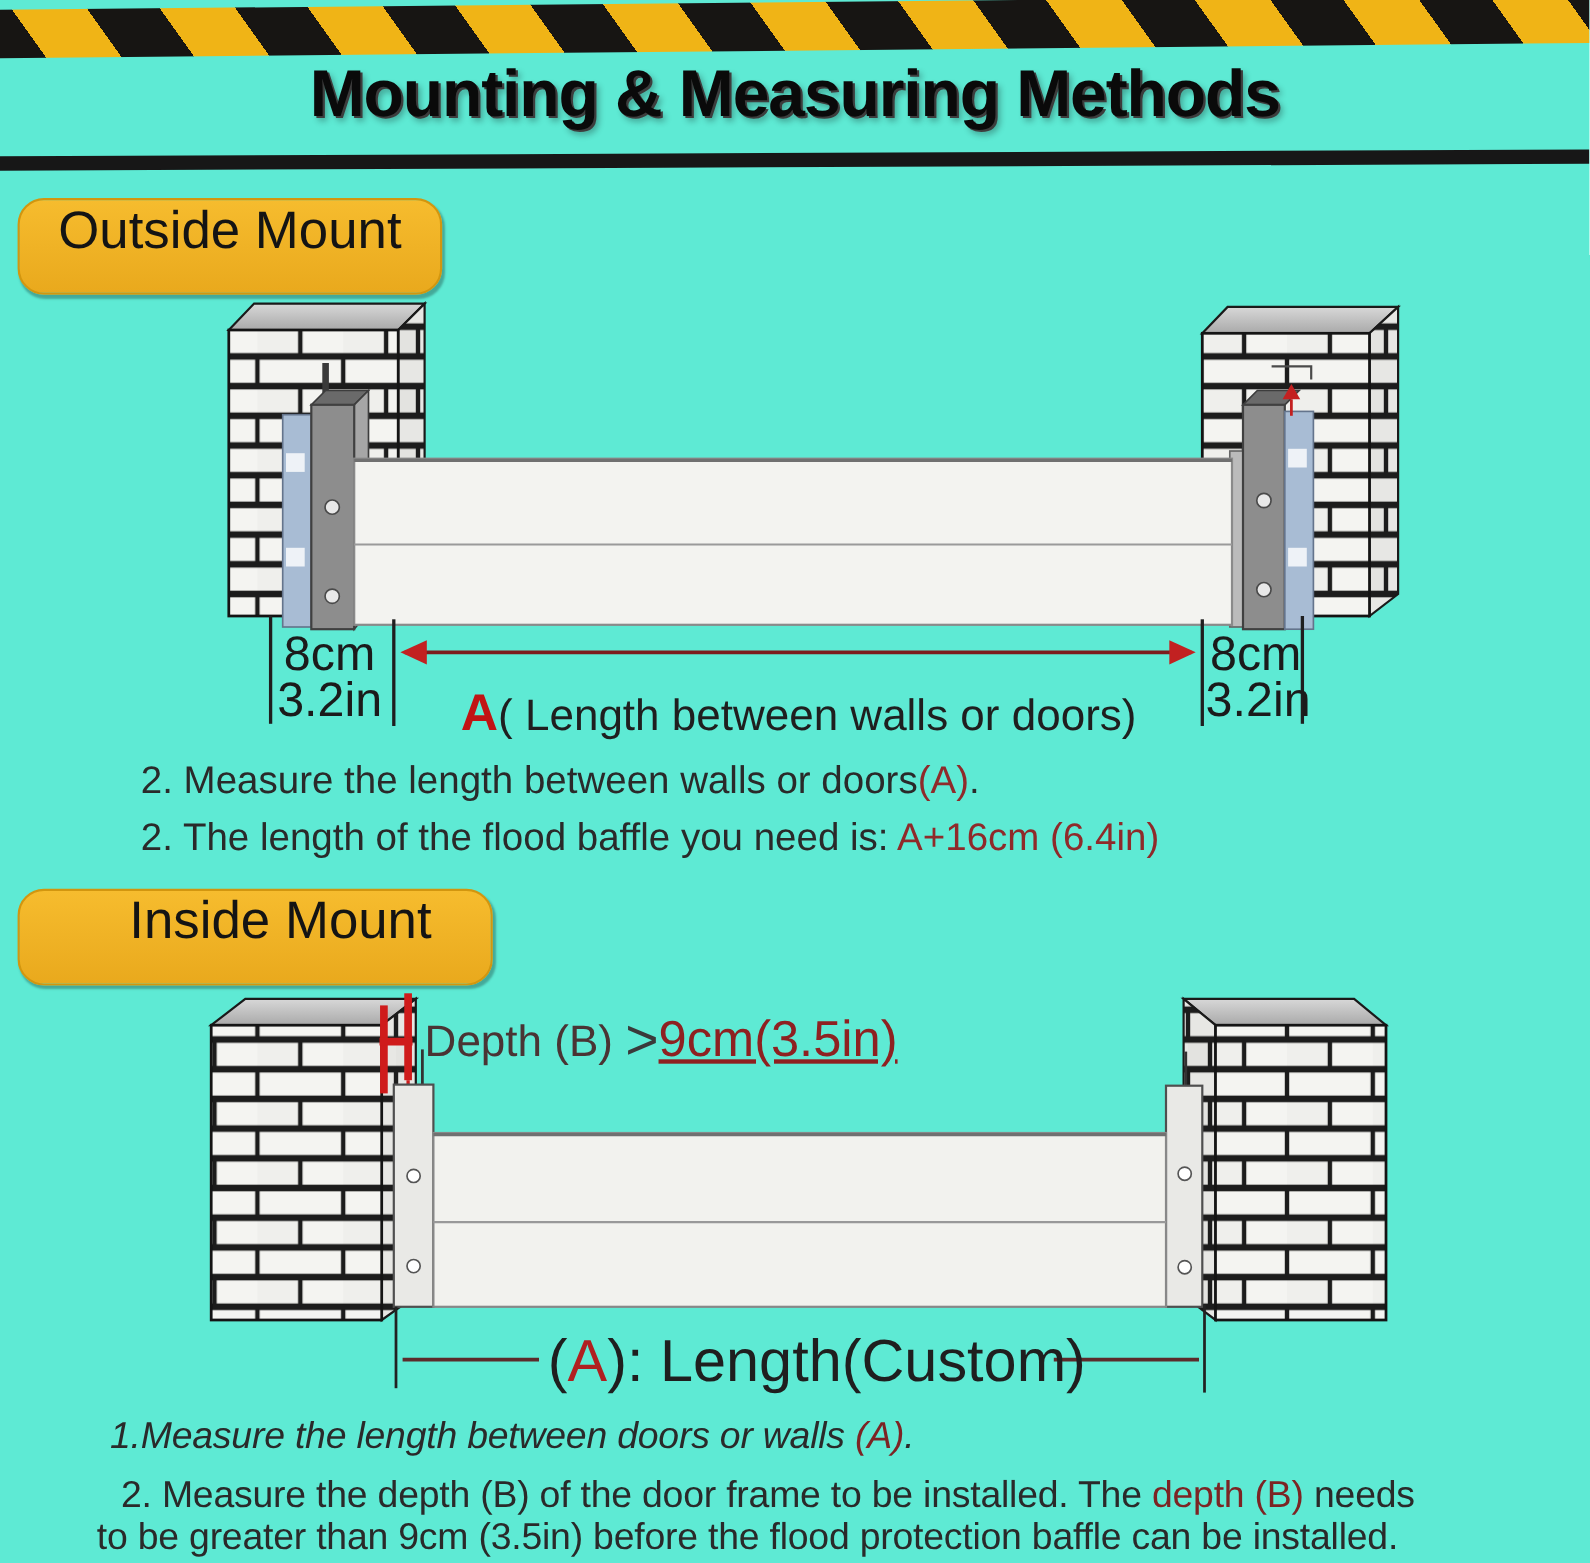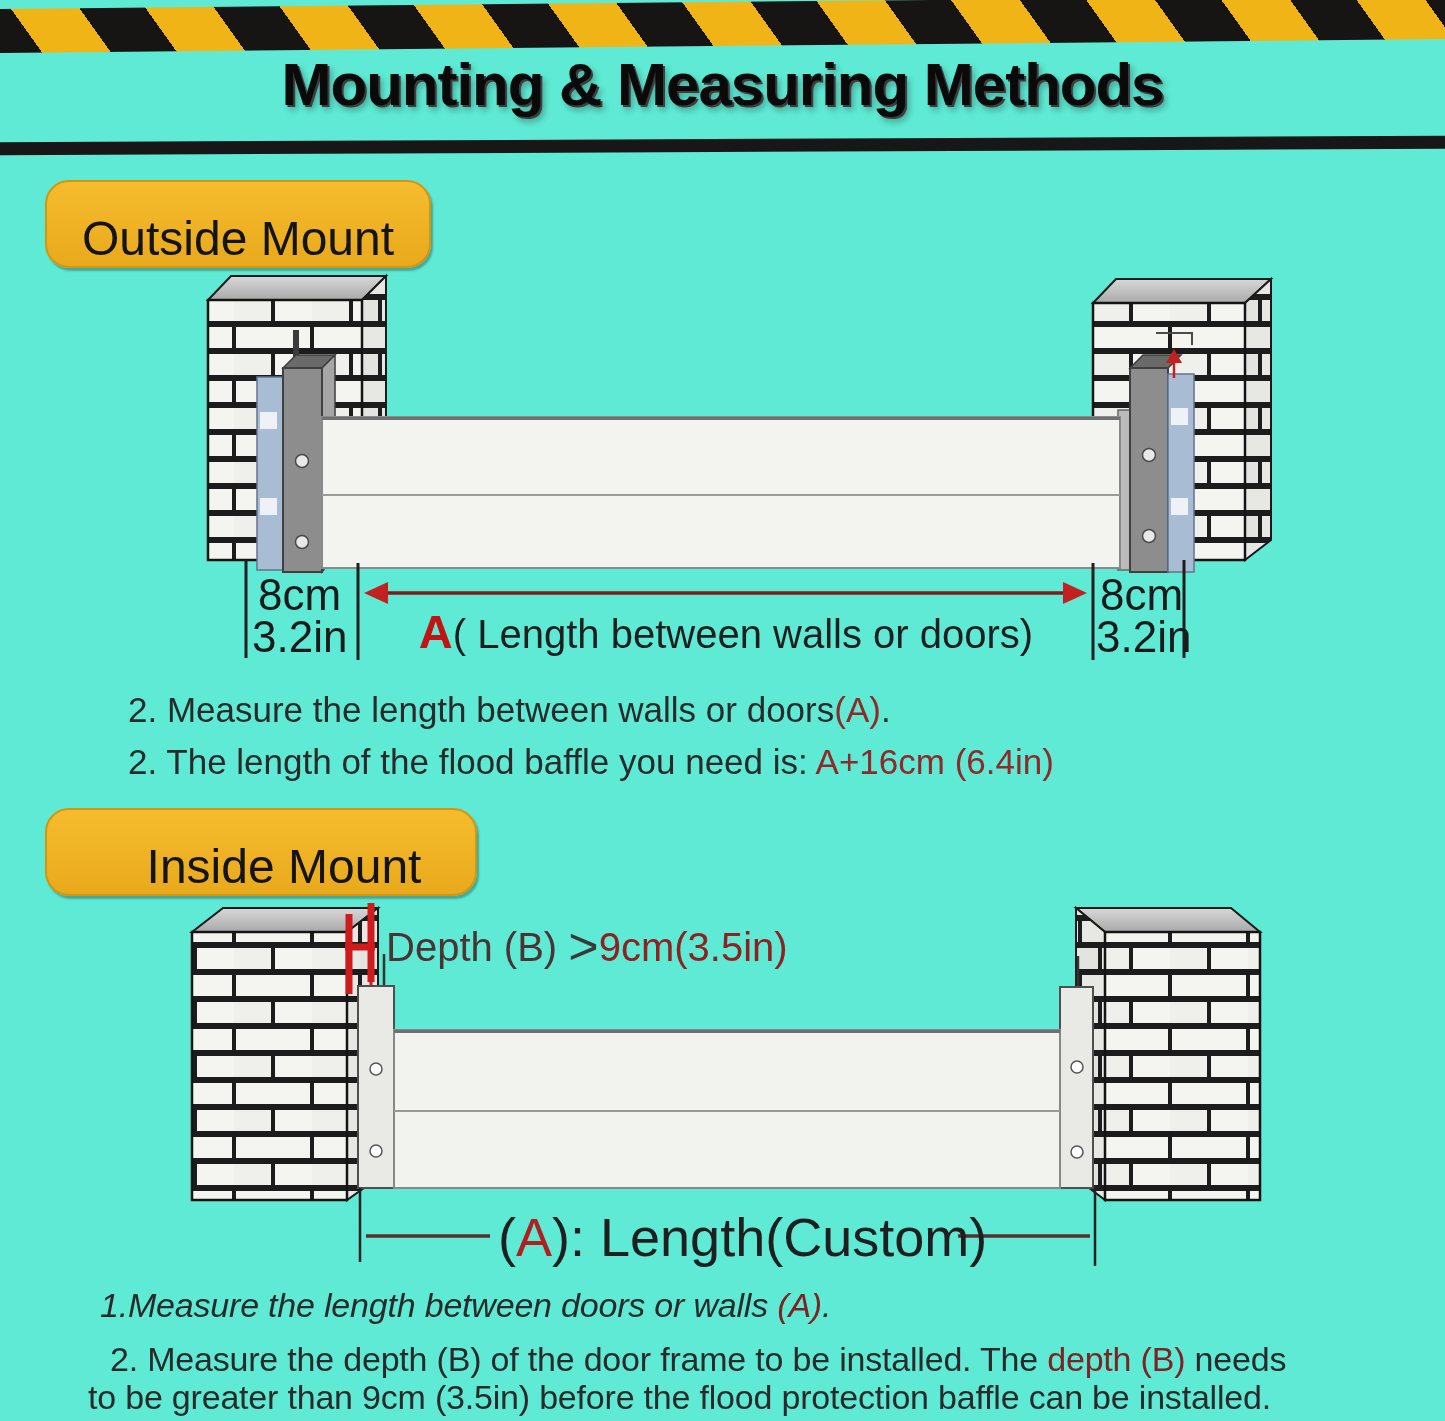--- a/index.html
+++ b/index.html
@@ -8,37 +8,37 @@
   
   .stripe-band{position:absolute;top:2px;left:-24px;right:-24px;height:44px;
     background:repeating-linear-gradient(55deg,#171513 0 54px,#f0b416 54px 110px);
     transform:rotate(-0.55deg);}
   .page-title{position:absolute;top:50px;left:0;width:100%;text-align:center;
     font-size:60px;font-weight:bold;letter-spacing:-1px;color:#0a0a0a;
     text-shadow:2px 2px 0 #3d3d3d,4px 5px 6px rgba(0,0,0,.30);}
   .title-underbar{position:absolute;top:139px;left:0;width:100%;height:13px;background:#171717;
     transform:rotate(-0.25deg);}
   
-  .badge{position:absolute;left:45px;width:382px;height:84px;border-radius:24px;
+  .badge{position:absolute;left:16px;width:382px;height:84px;border-radius:24px;
     background:linear-gradient(#f6bc2e,#e9a91d);border:2px solid #d2960f;
-    box-shadow:2px 3px 2px rgba(0,0,0,.28);display:flex;align-items:flex-end;justify-content:center;
+    box-shadow:2px 3px 2px rgba(0,0,0,.28);display:flex;align-items:flex-start;justify-content:center;
     font-size:48px;color:#141414;}
   
   .dimlbl{position:absolute;font-size:44px;color:#1b1b1b;white-space:nowrap;}
-  .spanlbl{position:absolute;left:370px;top:604px;width:712px;text-align:center;
+  .spanlbl{position:absolute;left:370px;top:620px;width:712px;text-align:center;
     font-size:40px;color:#1f1f1f;white-space:nowrap;}
   .spanlbl .reda{color:#c11414;font-weight:bold;font-size:47px;}
   .step{position:absolute;font-size:35px;color:#2a2a2a;white-space:nowrap;}
   .step .dred{color:#8f2a2a;}
   .bstep{position:absolute;font-size:34px;letter-spacing:-0.2px;color:#2a2a2a;white-space:nowrap;}
   .bstep .dred{color:#7c2424;}
   .depthlbl{position:absolute;left:386px;top:916px;white-space:nowrap;}
   .depthlbl .d1{font-size:40px;color:#4a3434;}
   .depthlbl .gt{font-size:52px;color:#3a3a3a;vertical-align:-3px;}
-  .depthlbl .d2{font-size:40px;color:#8e2121;}
+  .depthlbl .d2{font-size:46px;color:#8e2121;text-decoration:underline;}
   .lenlbl{position:absolute;left:498px;top:1206px;font-size:54px;color:#1f1f1f;white-space:nowrap;}
   .lenlbl .reda{color:#b02020;}
   svg{position:absolute;top:0;left:0;}
 </style>
 </head>
 <body>
 
 <div class="canvas">
 
   <svg width="1445" height="1421" viewBox="0 0 1445 1421">

